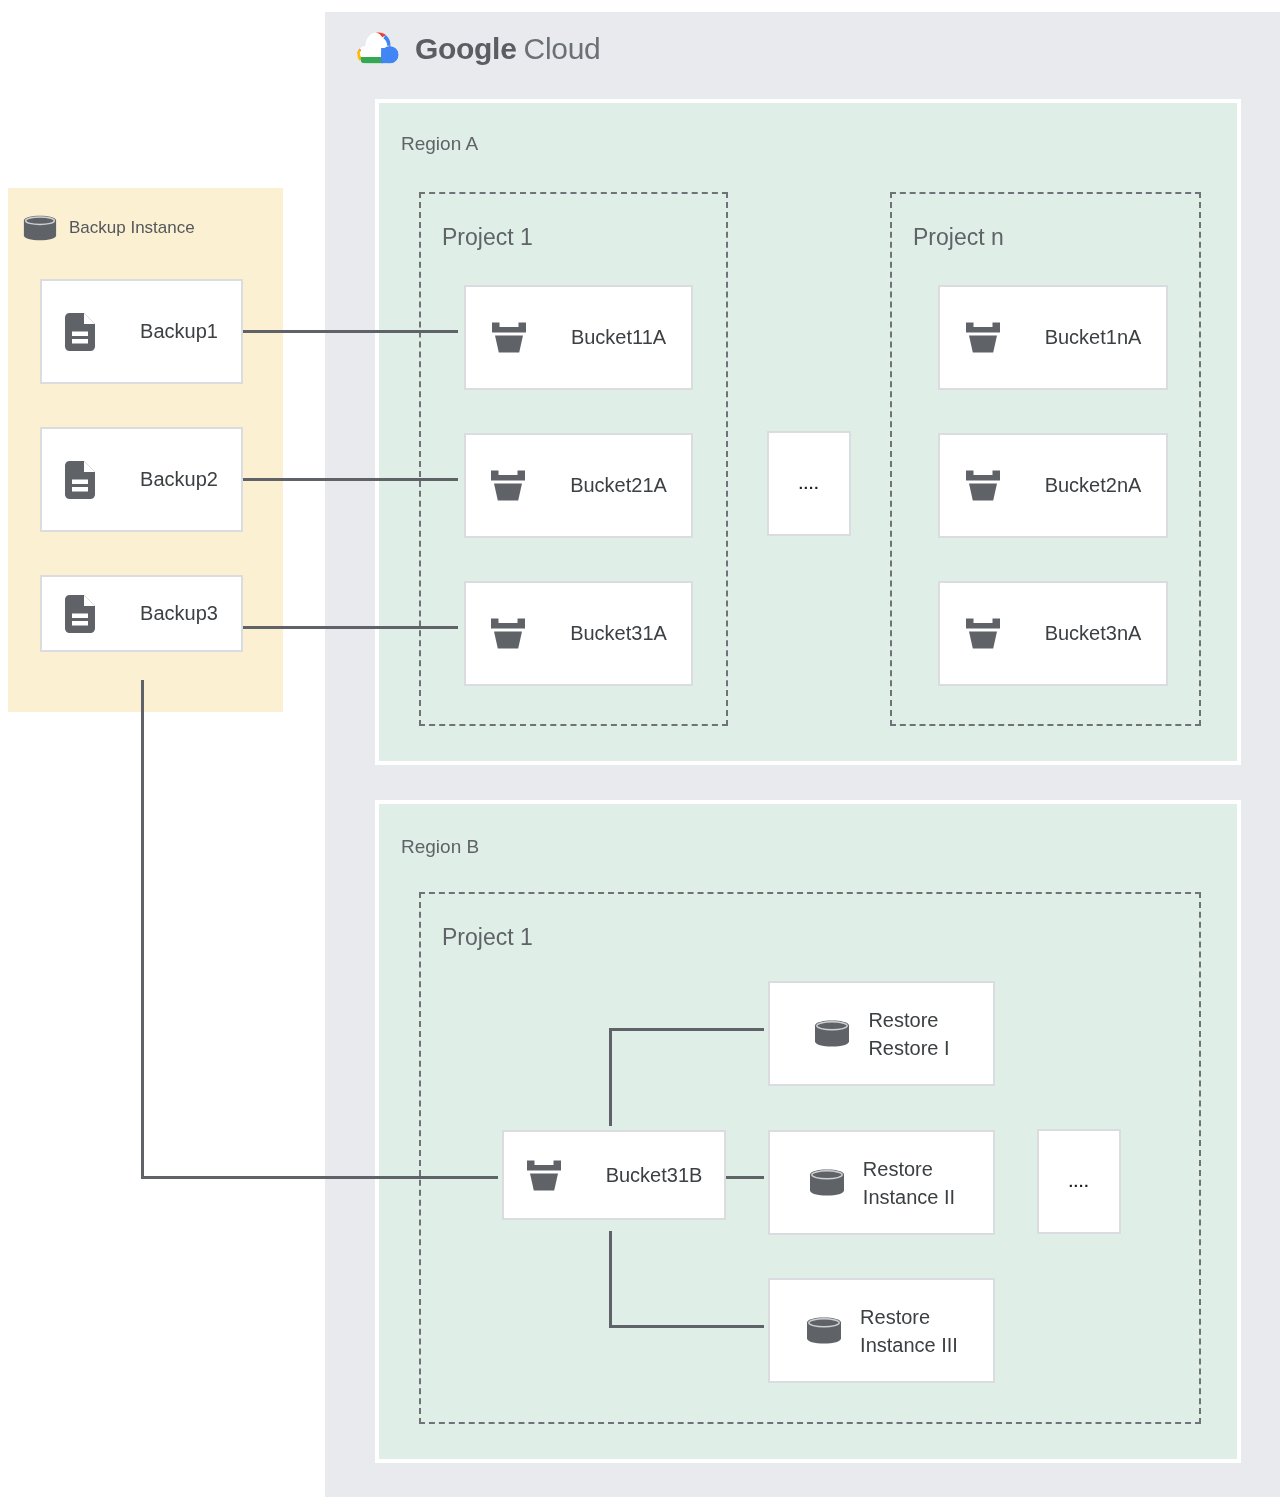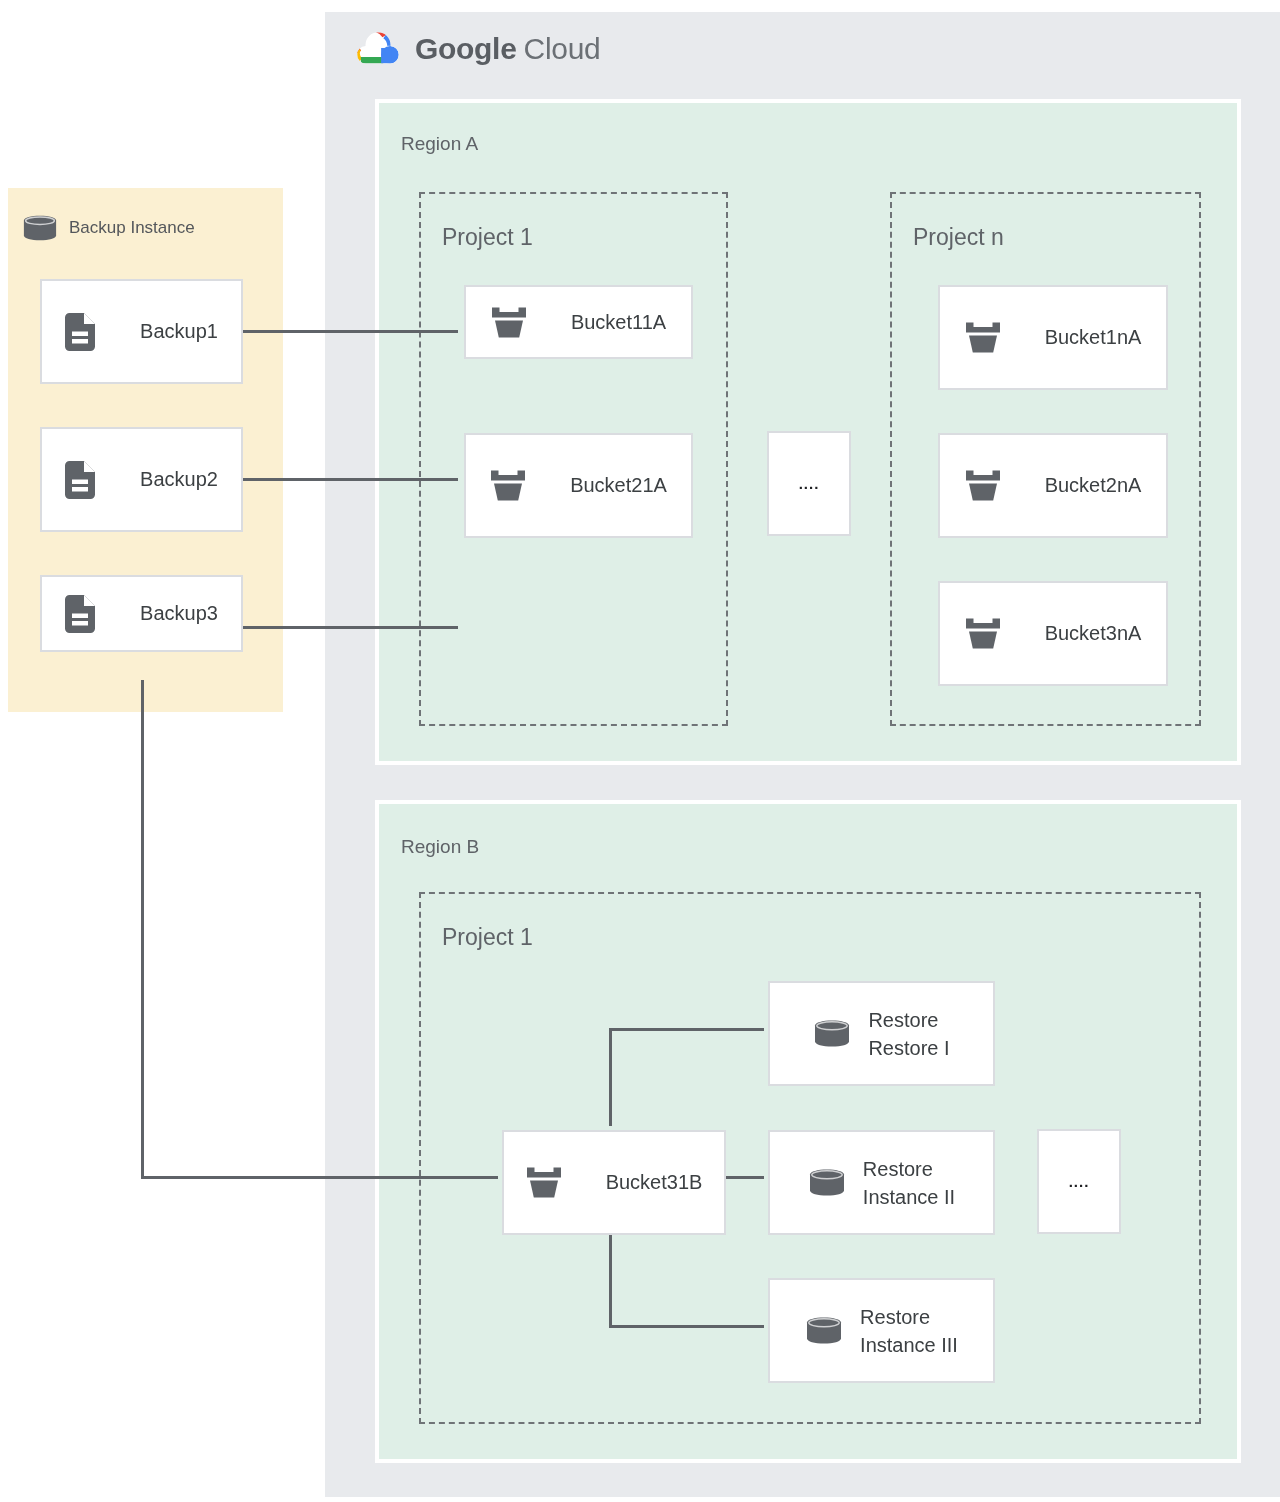--- a/index.html
+++ b/index.html
@@ -76,40 +76,49 @@
   <div class="line" style="left:722px;top:1176px;width:42px;height:3px;"></div>
   <div class="line" style="left:609px;top:1231px;width:3px;height:97px;"></div>
   <div class="line" style="left:609px;top:1325px;width:155px;height:3px;"></div>
 
   <div class="abs region" style="left:375px;top:99px;width:866px;height:666px;">
     <div class="region-label" style="left:22px;top:30px;">Region A</div>
 
     <div class="abs dashed" style="left:40px;top:89px;width:309px;height:534px;">
       <div class="project-label" style="left:21px;top:30px;">Project 1</div>
 
-      <div class="node" style="left:43px;top:91px;width:229px;height:74px;">
+      <div class="node" style="left:43px;top:91px;width:229px;height:105px;">
         <span>
           <svg width="36" height="31" viewBox="0 0 36 31">
             <path d="M1,0.5 H8.5 V5 H27.5 V0.5 H35 V10.5 H1 Z" fill="#5F6368"></path>
             <path d="M4,13.5 H32 L28.2,30.5 H7.8 Z" fill="#5F6368"></path>
           </svg>
         </span>
         <span class="lbl">Bucket11A</span>
       </div>
 
       <div class="node" style="left:43px;top:239px;width:229px;height:105px;">
         <span>
           <svg width="36" height="31" viewBox="0 0 36 31">
             <path d="M1,0.5 H8.5 V5 H27.5 V0.5 H35 V10.5 H1 Z" fill="#5F6368"></path>
             <path d="M4,13.5 H32 L28.2,30.5 H7.8 Z" fill="#5F6368"></path>
           </svg>
         </span>
         <span class="lbl">Bucket21A</span>
       </div>
 
+      <div class="node" style="left:43px;top:387px;width:229px;height:105px;">
+        <span>
+          <svg width="36" height="31" viewBox="0 0 36 31">
+            <path d="M1,0.5 H8.5 V5 H27.5 V0.5 H35 V10.5 H1 Z" fill="#5F6368"></path>
+            <path d="M4,13.5 H32 L28.2,30.5 H7.8 Z" fill="#5F6368"></path>
+          </svg>
+        </span>
+        <span class="lbl">Bucket31A</span>
+      </div>
     </div>
 
     <div class="dots-node" style="left:388px;top:328px;width:84px;height:105px;">....</div>
 
     <div class="abs dashed" style="left:511px;top:89px;width:311px;height:534px;">
       <div class="project-label" style="left:21px;top:30px;">Project n</div>
 
       <div class="node" style="left:46px;top:91px;width:230px;height:105px;">
         <span>
           <svg width="36" height="31" viewBox="0 0 36 31">
@@ -142,21 +151,21 @@
     </div>
   </div>
 
   <div class="abs region" style="left:375px;top:800px;width:866px;height:663px;">
     <div class="region-label" style="left:22px;top:32px;">Region B</div>
 
     <div class="abs dashed" style="left:40px;top:88px;width:782px;height:532px;">
       <div class="project-label" style="left:21px;top:30px;">Project 1</div>
     </div>
 
-    <div class="node" style="left:123px;top:326px;width:224px;height:105px;">
+    <div class="node" style="left:123px;top:326px;width:224px;height:90px;">
       <span>
         <svg width="36" height="31" viewBox="0 0 36 31">
           <path d="M1,0.5 H8.5 V5 H27.5 V0.5 H35 V10.5 H1 Z" fill="#5F6368"></path>
           <path d="M4,13.5 H32 L28.2,30.5 H7.8 Z" fill="#5F6368"></path>
         </svg>
       </span>
       <span class="lbl">Bucket31B</span>
     </div>
 
     <div class="node" style="left:389px;top:177px;width:227px;height:105px;">

